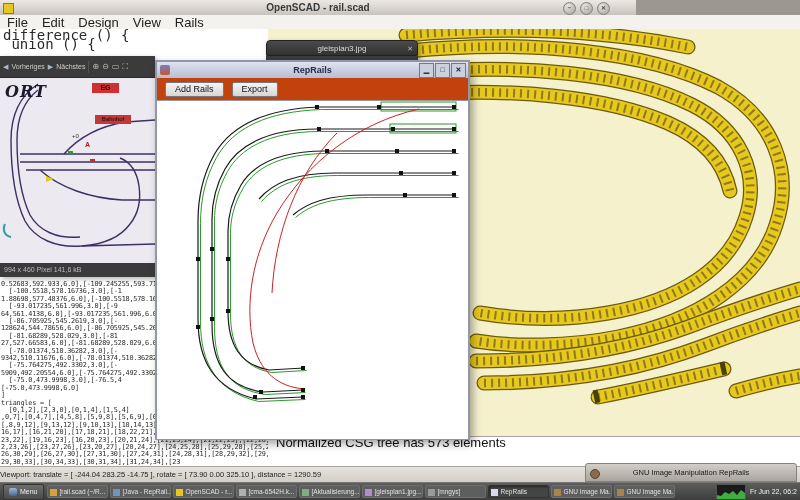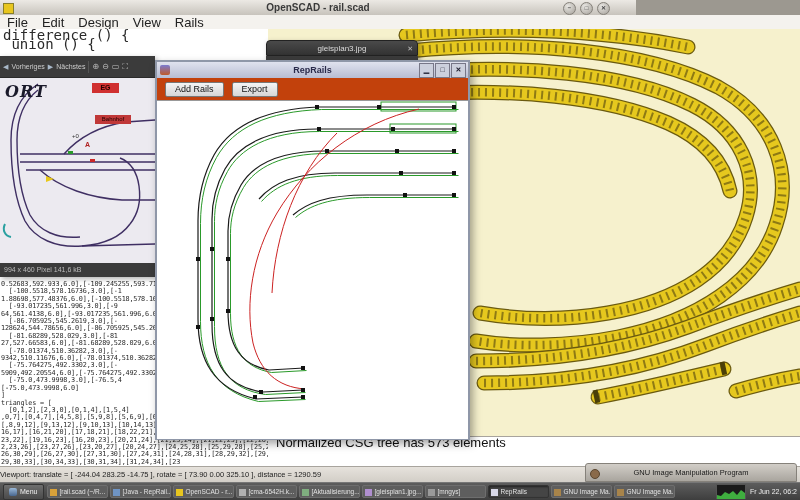--- a/index.html
+++ b/index.html
@@ -220,21 +220,21 @@
 <div class="abs" id="os-console">
     <div class="code-line">Normalized CSG tree has 573 elements</div>
   </div>
 
 <div class="abs" id="os-statusbar">
   <span>Viewport: translate = [ -244.04 283.25 -14.75 ], rotate = [ 73.90 0.00 325.10 ], distance = 1290.59</span>
 </div>
 
 <div class="abs" id="gimp-strip">
   <div class="abs" id="gimp-icon"></div>
-  <span>GNU Image Manipulation Program</span>
+  <span>GNU Image Manipulation RepRails</span>
 </div>
 
 <div class="abs" id="viewer-left">
   <div class="abs" id="vl-toolbar">
     <span class="nav-ico">◀</span>
     <span class="tb-label">Vorheriges</span>
     <span class="nav-ico">▶</span>
     <span class="tb-label">Nächstes</span>
     <div class="vl-sep"></div>
     <span class="tool-ico">⊕</span>

